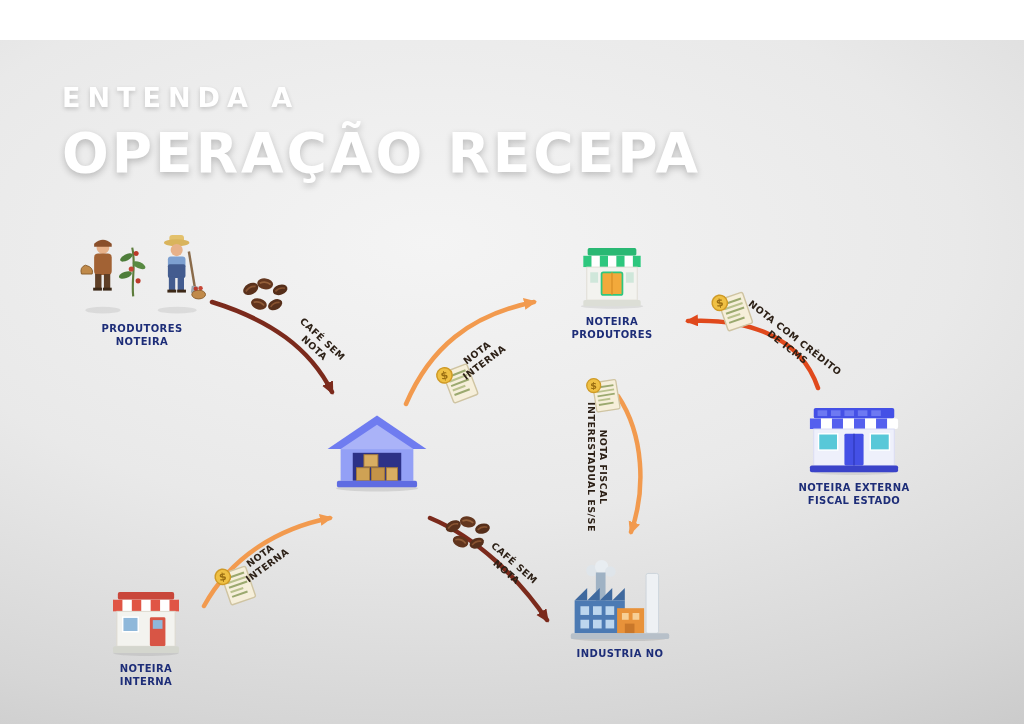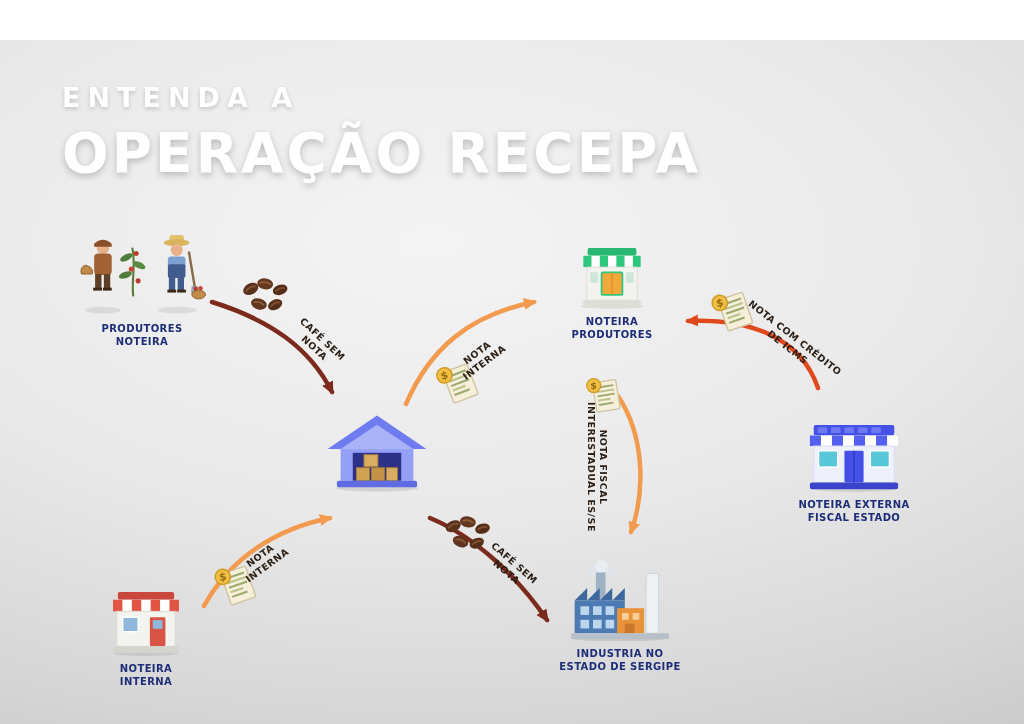--- a/index.html
+++ b/index.html
@@ -235,21 +235,21 @@
   <div class="node" style="left:522px; top:206px; width:180px;">
     <svg width="80" height="63">
         <use href="#sym-store-green" width="100%" height="100%"></use>
       </svg>
     <div class="node-label">
       <div>NOTEIRA</div>
       <div>PRODUTORES</div>
     </div>
   </div>
 
-  <div class="node" style="left:760px; top:383px; width:188px;">
+  <div class="node" style="left:760px; top:366px; width:188px;">
     <svg width="100" height="69">
         <use href="#sym-store-blue" width="100%" height="100%"></use>
       </svg>
     <div class="node-label">
       <div>NOTEIRA EXTERNA</div>
       <div>FISCAL ESTADO</div>
     </div>
   </div>
 
   <div class="node" style="left:287px; top:368px; width:180px;">
@@ -267,21 +267,20 @@
       <div>INTERNA</div>
     </div>
   </div>
 
   <div class="node" style="left:526px; top:518px; width:188px;">
     <svg width="118" height="83">
         <use href="#sym-factory" width="100%" height="100%"></use>
       </svg>
     <div class="node-label">
       <div>INDUSTRIA NO</div>
-      <div>ESTADO DE SERGIPE</div>
     </div>
   </div>
 
   <svg class="flow-icon" style="left:237px; top:236px; transform:rotate(-8deg);" width="56" height="42">
       <use href="#sym-beans" width="100%" height="100%"></use>
     </svg>
 
   <svg class="flow-icon" style="left:436px; top:322px; transform:rotate(-12deg);" width="46" height="44">
       <use href="#sym-invoice" width="100%" height="100%"></use>
     </svg>

